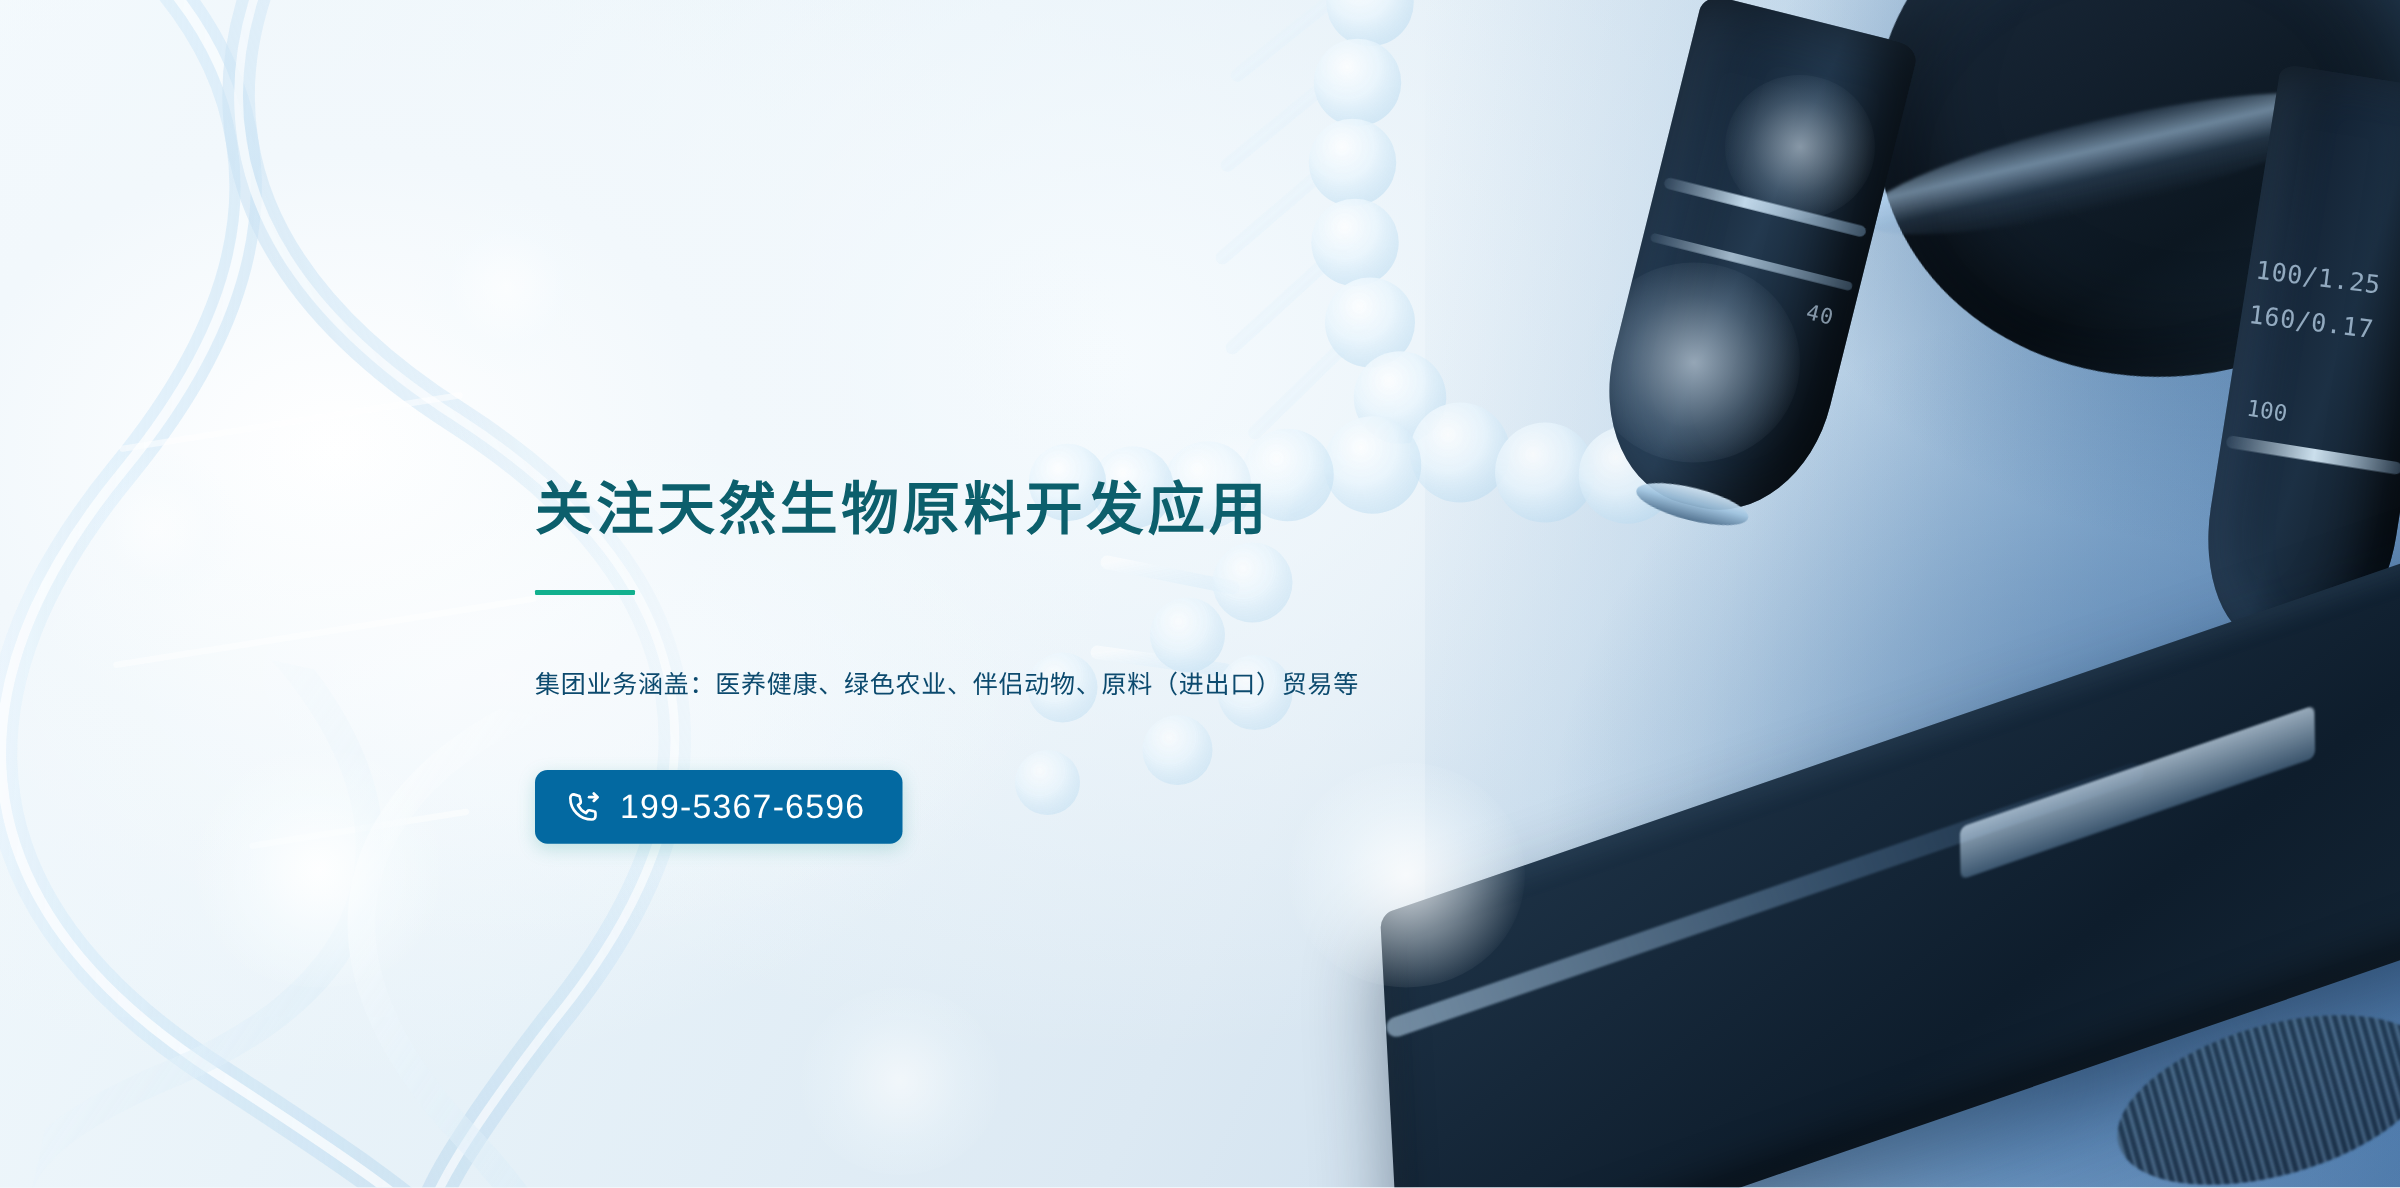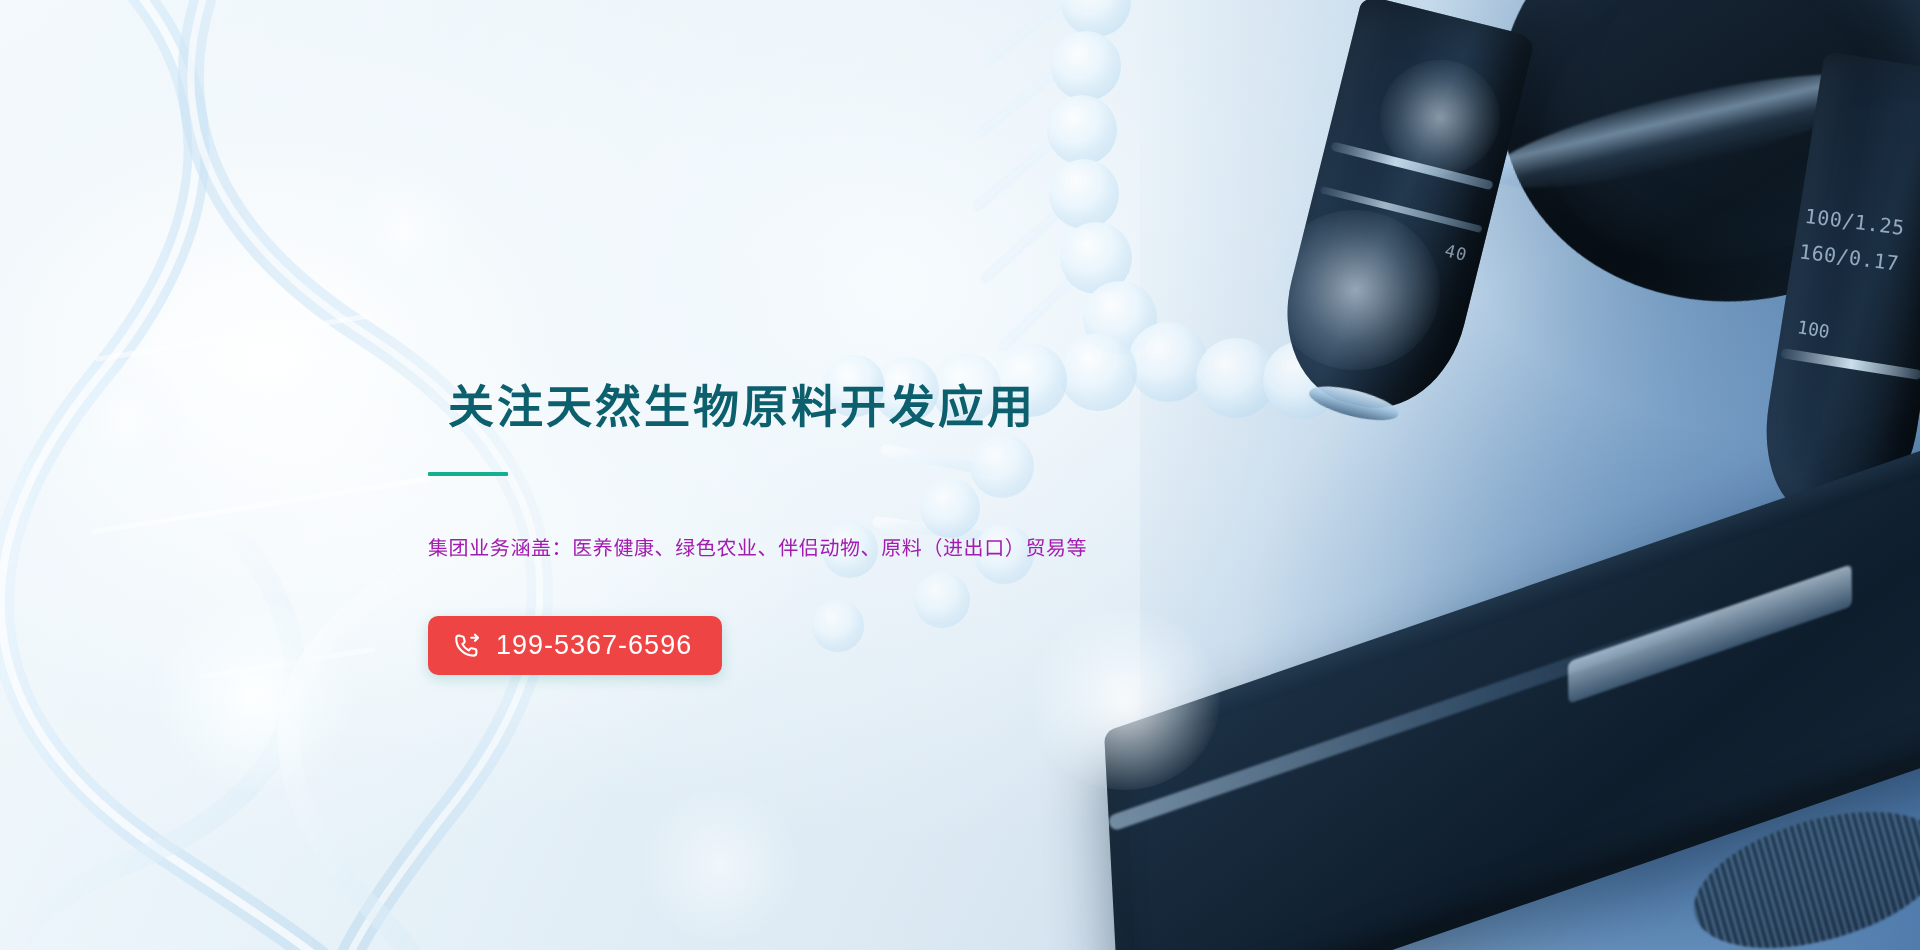--- a/index.html
+++ b/index.html
@@ -235,44 +235,43 @@
     z-index:20;
   }
   .headline {
     font-size:46px;
     font-weight:bold;
     color:#0c5f6c;
     letter-spacing:3px;
     line-height:1.18;
     text-shadow:0 1px 0 rgba(255,255,255,.35);
     white-space:nowrap;
-    margin-left:20px;
   }
   .rule {
     width:80px; height:4px;
     background:#12b08e;
     margin-top:38px;
     border-radius:1px;
   }
   .desc {
     margin-top:52px;
     font-size:20px;
     line-height:2.0;
-    color:#a21caf;
+    color:#0c4a6e;
     letter-spacing:.6px;
   }
   .desc p { white-space:nowrap; }
 
   .cta {
     display:inline-flex;
     align-items:center;
     gap:14px;
     margin-top:48px;
     padding:14px 30px 14px 24px;
-    background:#ef4444;
+    background:#0369a1;
     border:none;
     border-radius:10px;
     cursor:pointer;
     box-shadow:0 4px 14px rgba(60,170,160,.28);
   }
   .cta-icon { display:flex; align-items:center; }
   .cta-label {
     color:#ffffff;
     font-size:27px;
     font-weight:500;

